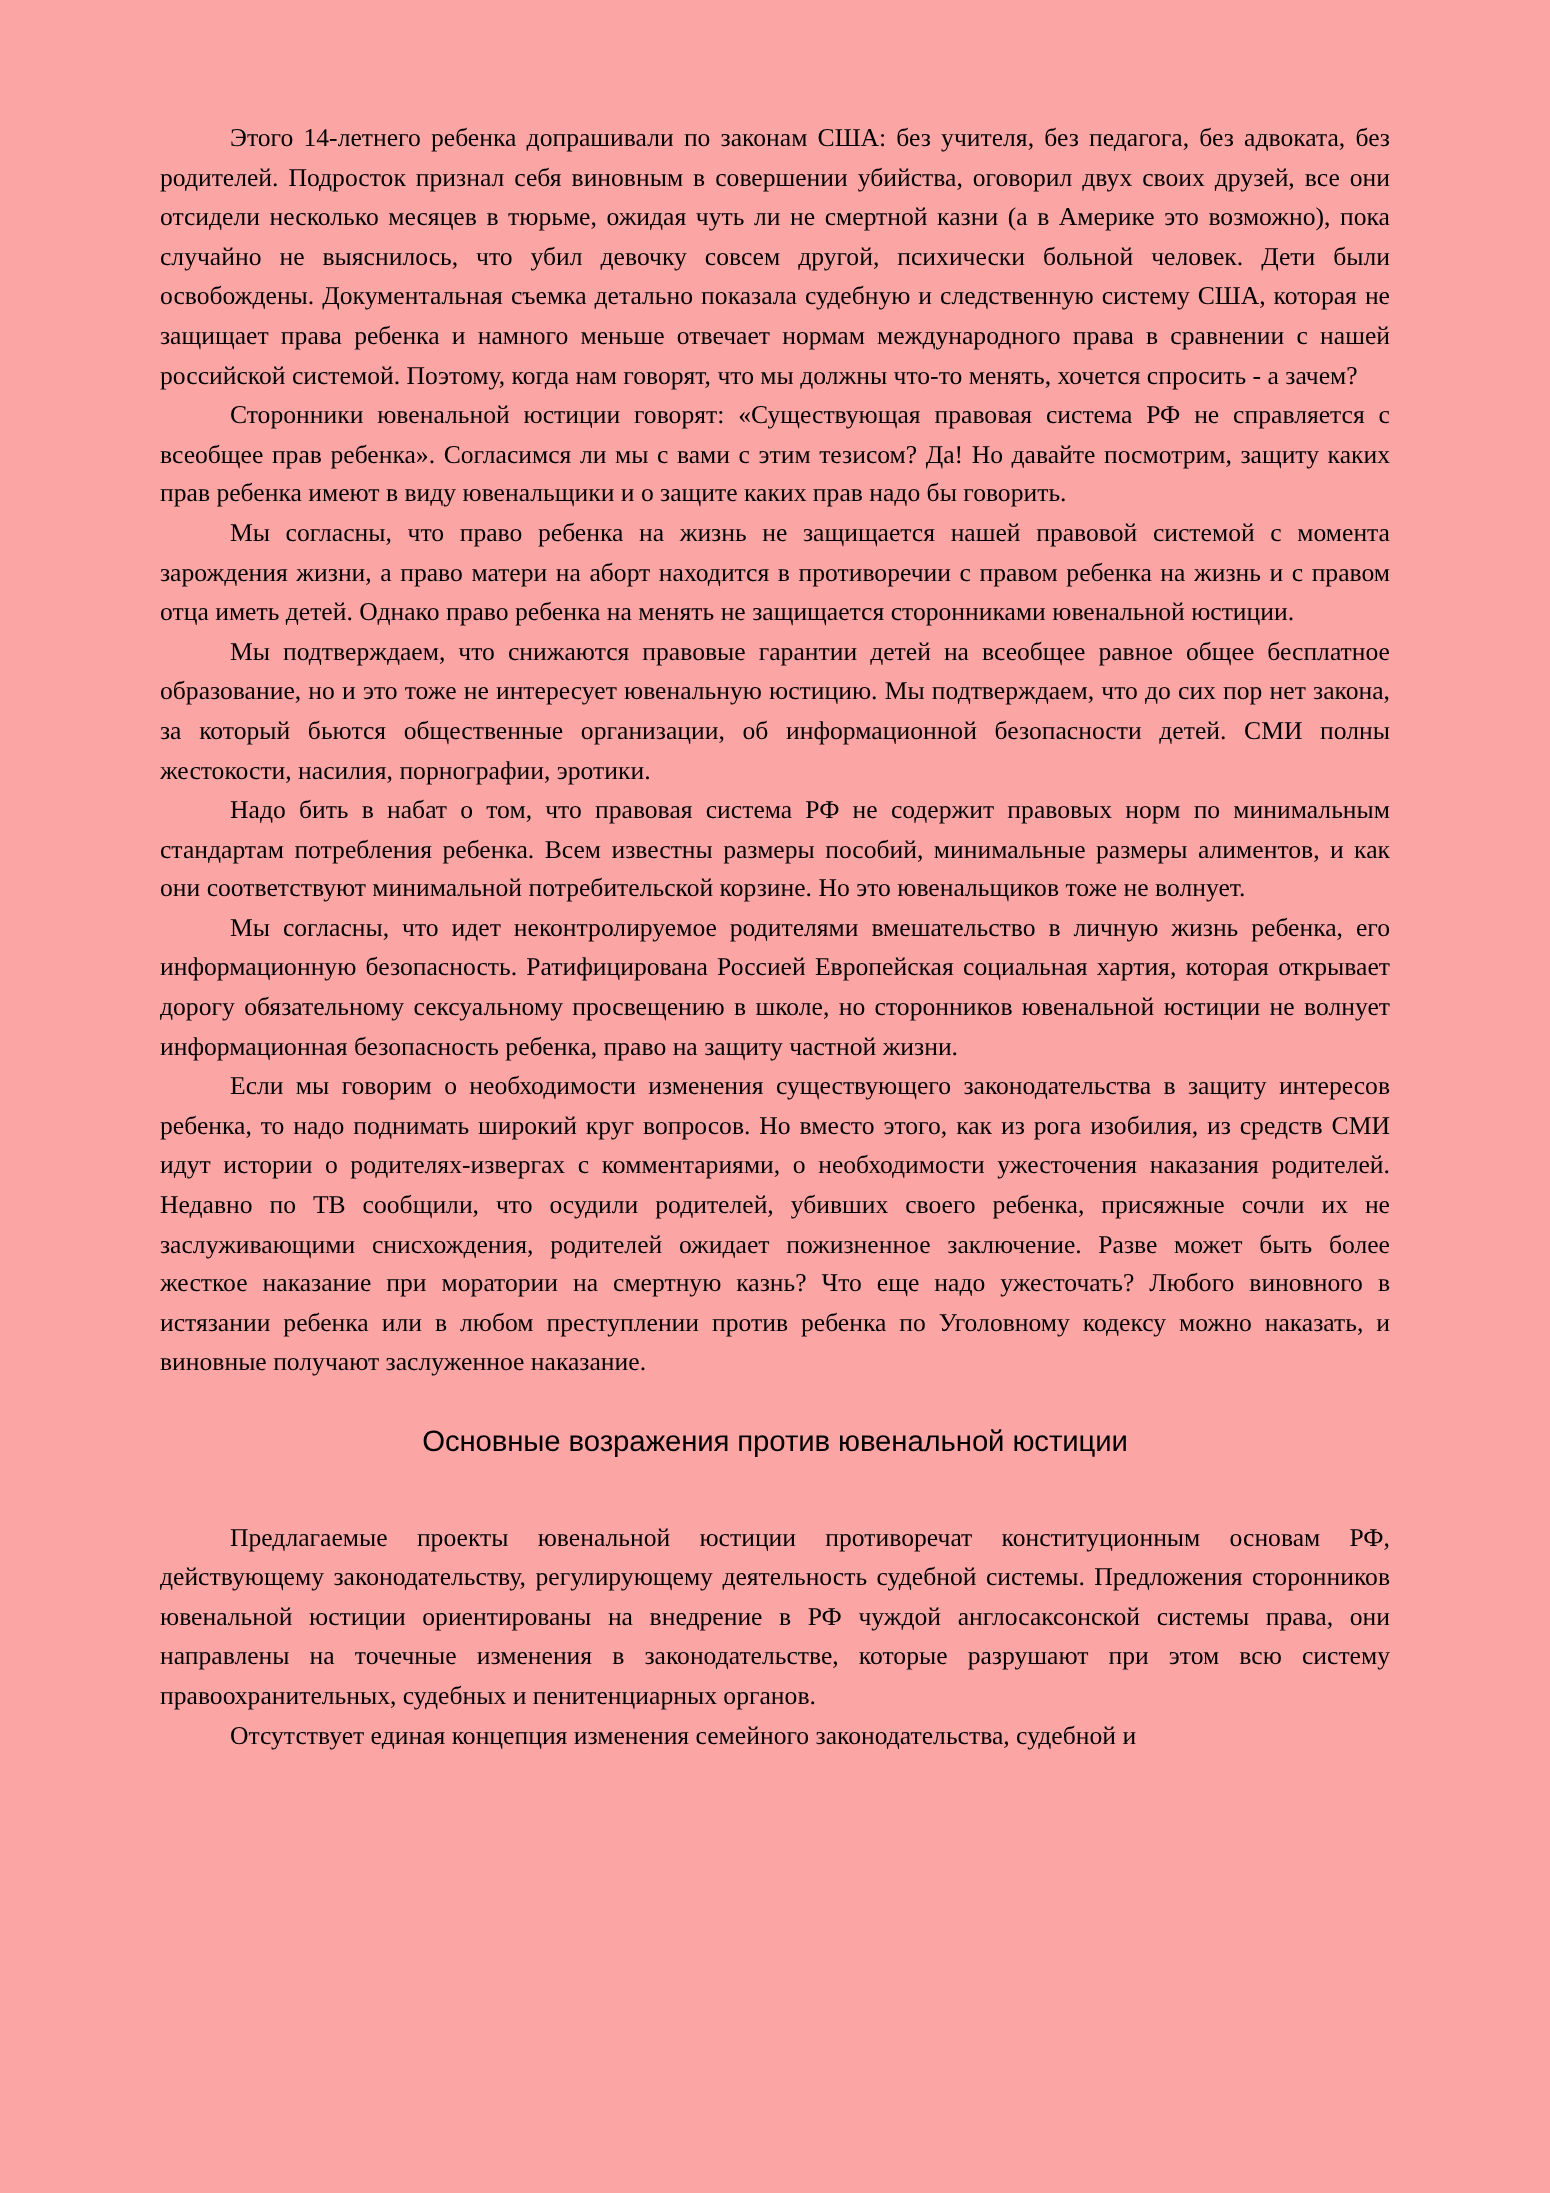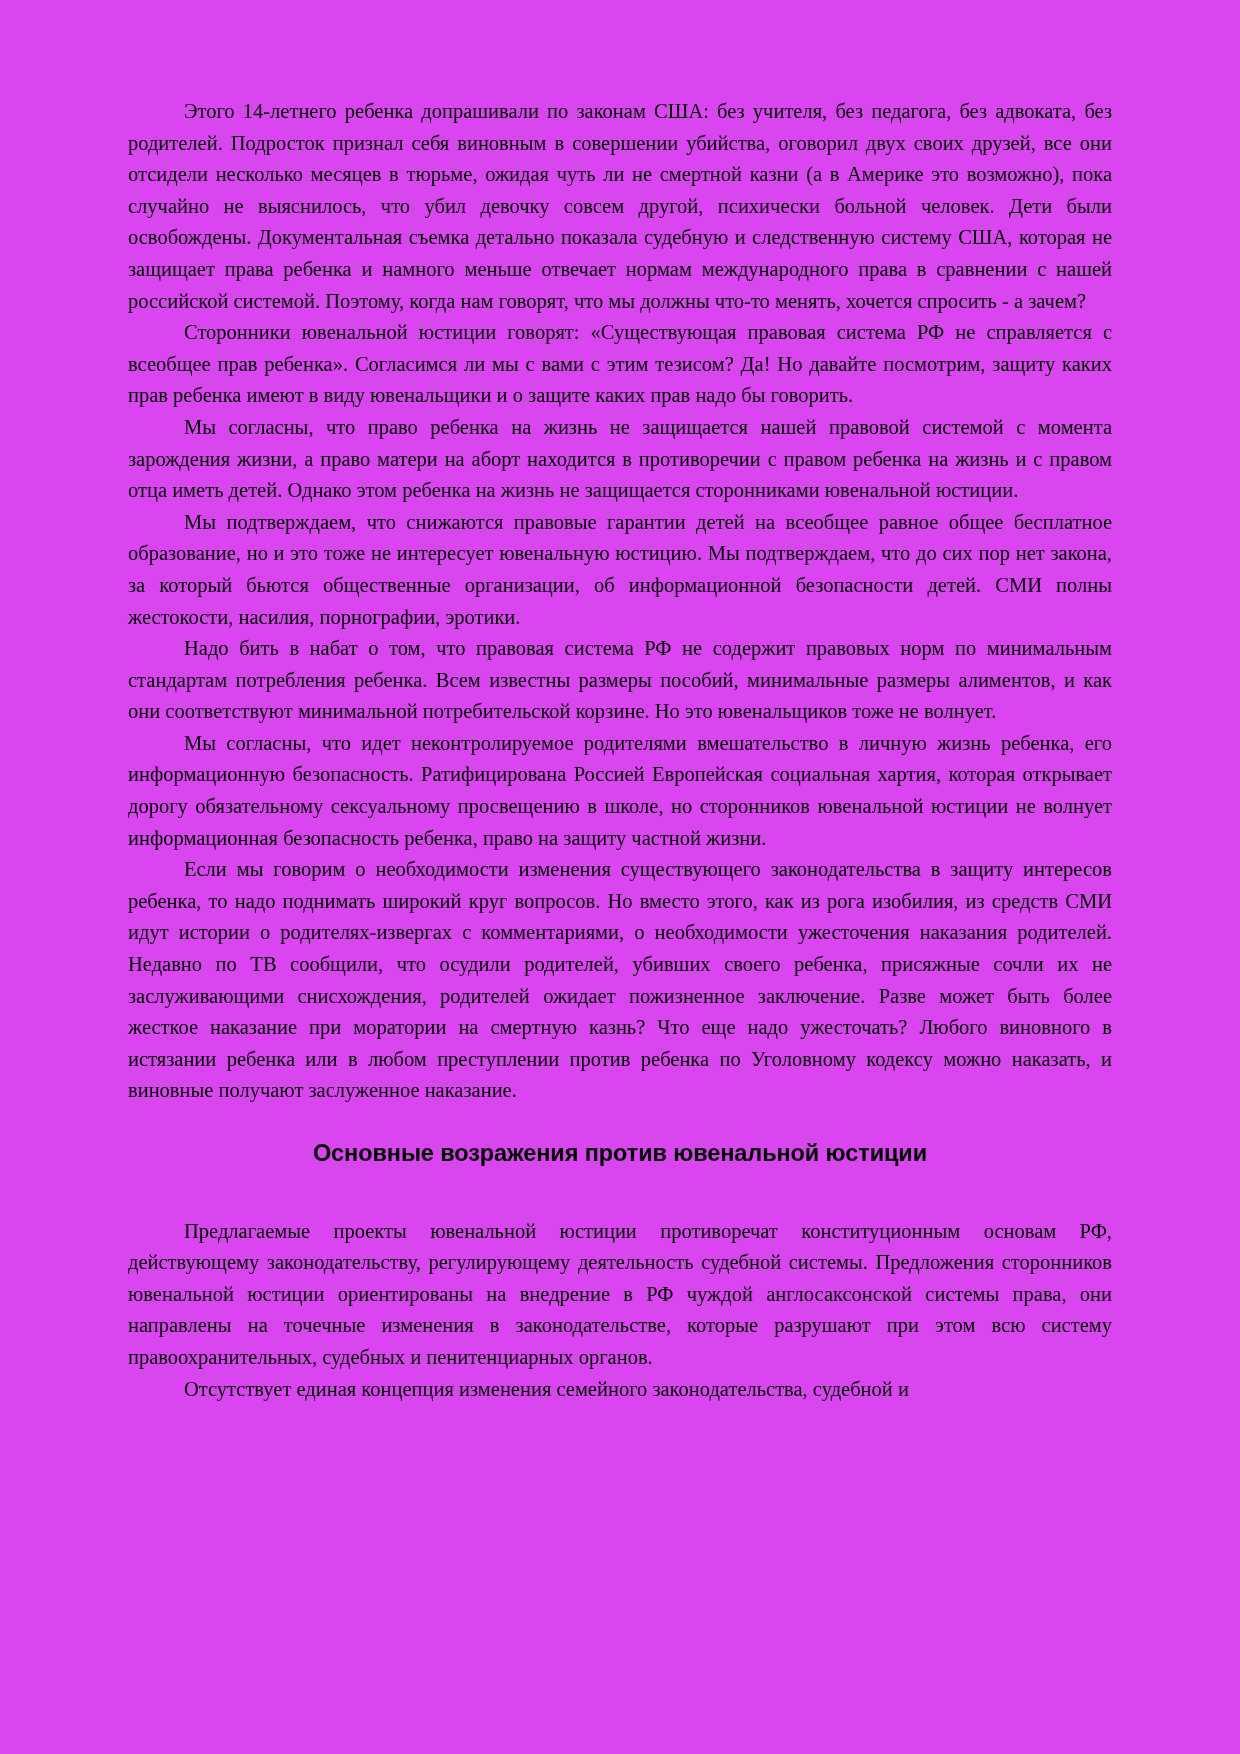--- a/index.html
+++ b/index.html
@@ -5,21 +5,21 @@
 <style>
   html, body {
     margin: 0;
     padding: 0;
     background: #ffffff;
   }
   .page {
     position: relative;
     width: 1240px;
     height: 1754px;
-    background: #d946ef;
+    background: #fca5a5;
     box-sizing: border-box;
     padding: 96px 128px 60px 128px;
     font-family: "Liberation Serif", "DejaVu Serif", serif;
     color: #000000;
     overflow: hidden;
   }
   .doc-body {
     width: 984px;
   }
   p.para {
@@ -30,37 +30,37 @@
     line-height: 31.6px;
     text-indent: 56px;
     hyphens: none;
     -webkit-hyphens: none;
   }
   h2.section-heading {
     margin: 0;
     padding: 0;
     text-align: center;
     font-family: "Liberation Sans", "DejaVu Sans", sans-serif;
-    font-weight: bold;
+    font-weight: normal;
     font-size: 23.5px;
     line-height: 31.6px;
     letter-spacing: -0.1px;
   }
   .spacer-before-heading { height: 31px; }
   .spacer-after-heading { height: 46px; }
 </style>
 </head>
 <body>
 
 <div class="page">
   <div class="doc-body">
 
     <p class="para">Этого 14-летнего ребенка допрашивали по законам США: без учителя, без педагога, без адвоката, без родителей. Подросток признал себя виновным в совершении убийства, оговорил двух своих друзей, все они отсидели несколько месяцев в тюрьме, ожидая чуть ли не смертной казни (а в Америке это возможно), пока случайно не выяснилось, что убил девочку совсем другой, психически больной человек. Дети были освобождены. Документальная съемка детально показала судебную и следственную систему США, которая не защищает права ребенка и намного меньше отвечает нормам международного права в сравнении с нашей российской системой. Поэтому, когда нам говорят, что мы должны что-то менять, хочется спросить - а зачем?</p>
     <p class="para">Сторонники ювенальной юстиции говорят: «Существующая правовая система РФ не справляется с всеобщее прав ребенка». Согласимся ли мы с вами с этим тезисом? Да! Но давайте посмотрим, защиту каких прав ребенка имеют в виду ювенальщики и о защите каких прав надо бы говорить.</p>
-    <p class="para">Мы согласны, что право ребенка на жизнь не защищается нашей правовой системой с момента зарождения жизни, а право матери на аборт находится в противоречии с правом ребенка на жизнь и с правом отца иметь детей. Однако этом ребенка на жизнь не защищается сторонниками ювенальной юстиции.</p>
+    <p class="para">Мы согласны, что право ребенка на жизнь не защищается нашей правовой системой с момента зарождения жизни, а право матери на аборт находится в противоречии с правом ребенка на жизнь и с правом отца иметь детей. Однако право ребенка на менять не защищается сторонниками ювенальной юстиции.</p>
     <p class="para">Мы подтверждаем, что снижаются правовые гарантии детей на всеобщее равное общее бесплатное образование, но и это тоже не интересует ювенальную юстицию. Мы подтверждаем, что до сих пор нет закона, за который бьются общественные организации, об информационной безопасности детей. СМИ полны жестокости, насилия, порнографии, эротики.</p>
     <p class="para">Надо бить в набат о том, что правовая система РФ не содержит правовых норм по минимальным стандартам потребления ребенка. Всем известны размеры пособий, минимальные размеры алиментов, и как они соответствуют минимальной потребительской корзине. Но это ювенальщиков тоже не волнует.</p>
     <p class="para">Мы согласны, что идет неконтролируемое родителями вмешательство в личную жизнь ребенка, его информационную безопасность. Ратифицирована Россией Европейская социальная хартия, которая открывает дорогу обязательному сексуальному просвещению в школе, но сторонников ювенальной юстиции не волнует информационная безопасность ребенка, право на защиту частной жизни.</p>
     <p class="para">Если мы говорим о необходимости изменения существующего законодательства в защиту интересов ребенка, то надо поднимать широкий круг вопросов. Но вместо этого, как из рога изобилия, из средств СМИ идут истории о родителях-извергах с комментариями, о необходимости ужесточения наказания родителей. Недавно по ТВ сообщили, что осудили родителей, убивших своего ребенка, присяжные сочли их не заслуживающими снисхождения, родителей ожидает пожизненное заключение. Разве может быть более жесткое наказание при моратории на смертную казнь? Что еще надо ужесточать? Любого виновного в истязании ребенка или в любом преступлении против ребенка по Уголовному кодексу можно наказать, и виновные получают заслуженное наказание.</p>
 
     <div class="spacer-before-heading"></div>
     <h2 class="section-heading">Основные возражения против ювенальной юстиции</h2>
     <div class="spacer-after-heading"></div>
 
     <p class="para">Предлагаемые проекты ювенальной юстиции противоречат конституционным основам РФ, действующему законодательству, регулирующему деятельность судебной системы. Предложения сторонников ювенальной юстиции ориентированы на внедрение в РФ чуждой англосаксонской системы права, они направлены на точечные изменения в законодательстве, которые разрушают при этом всю систему правоохранительных, судебных и пенитенциарных органов.</p>

